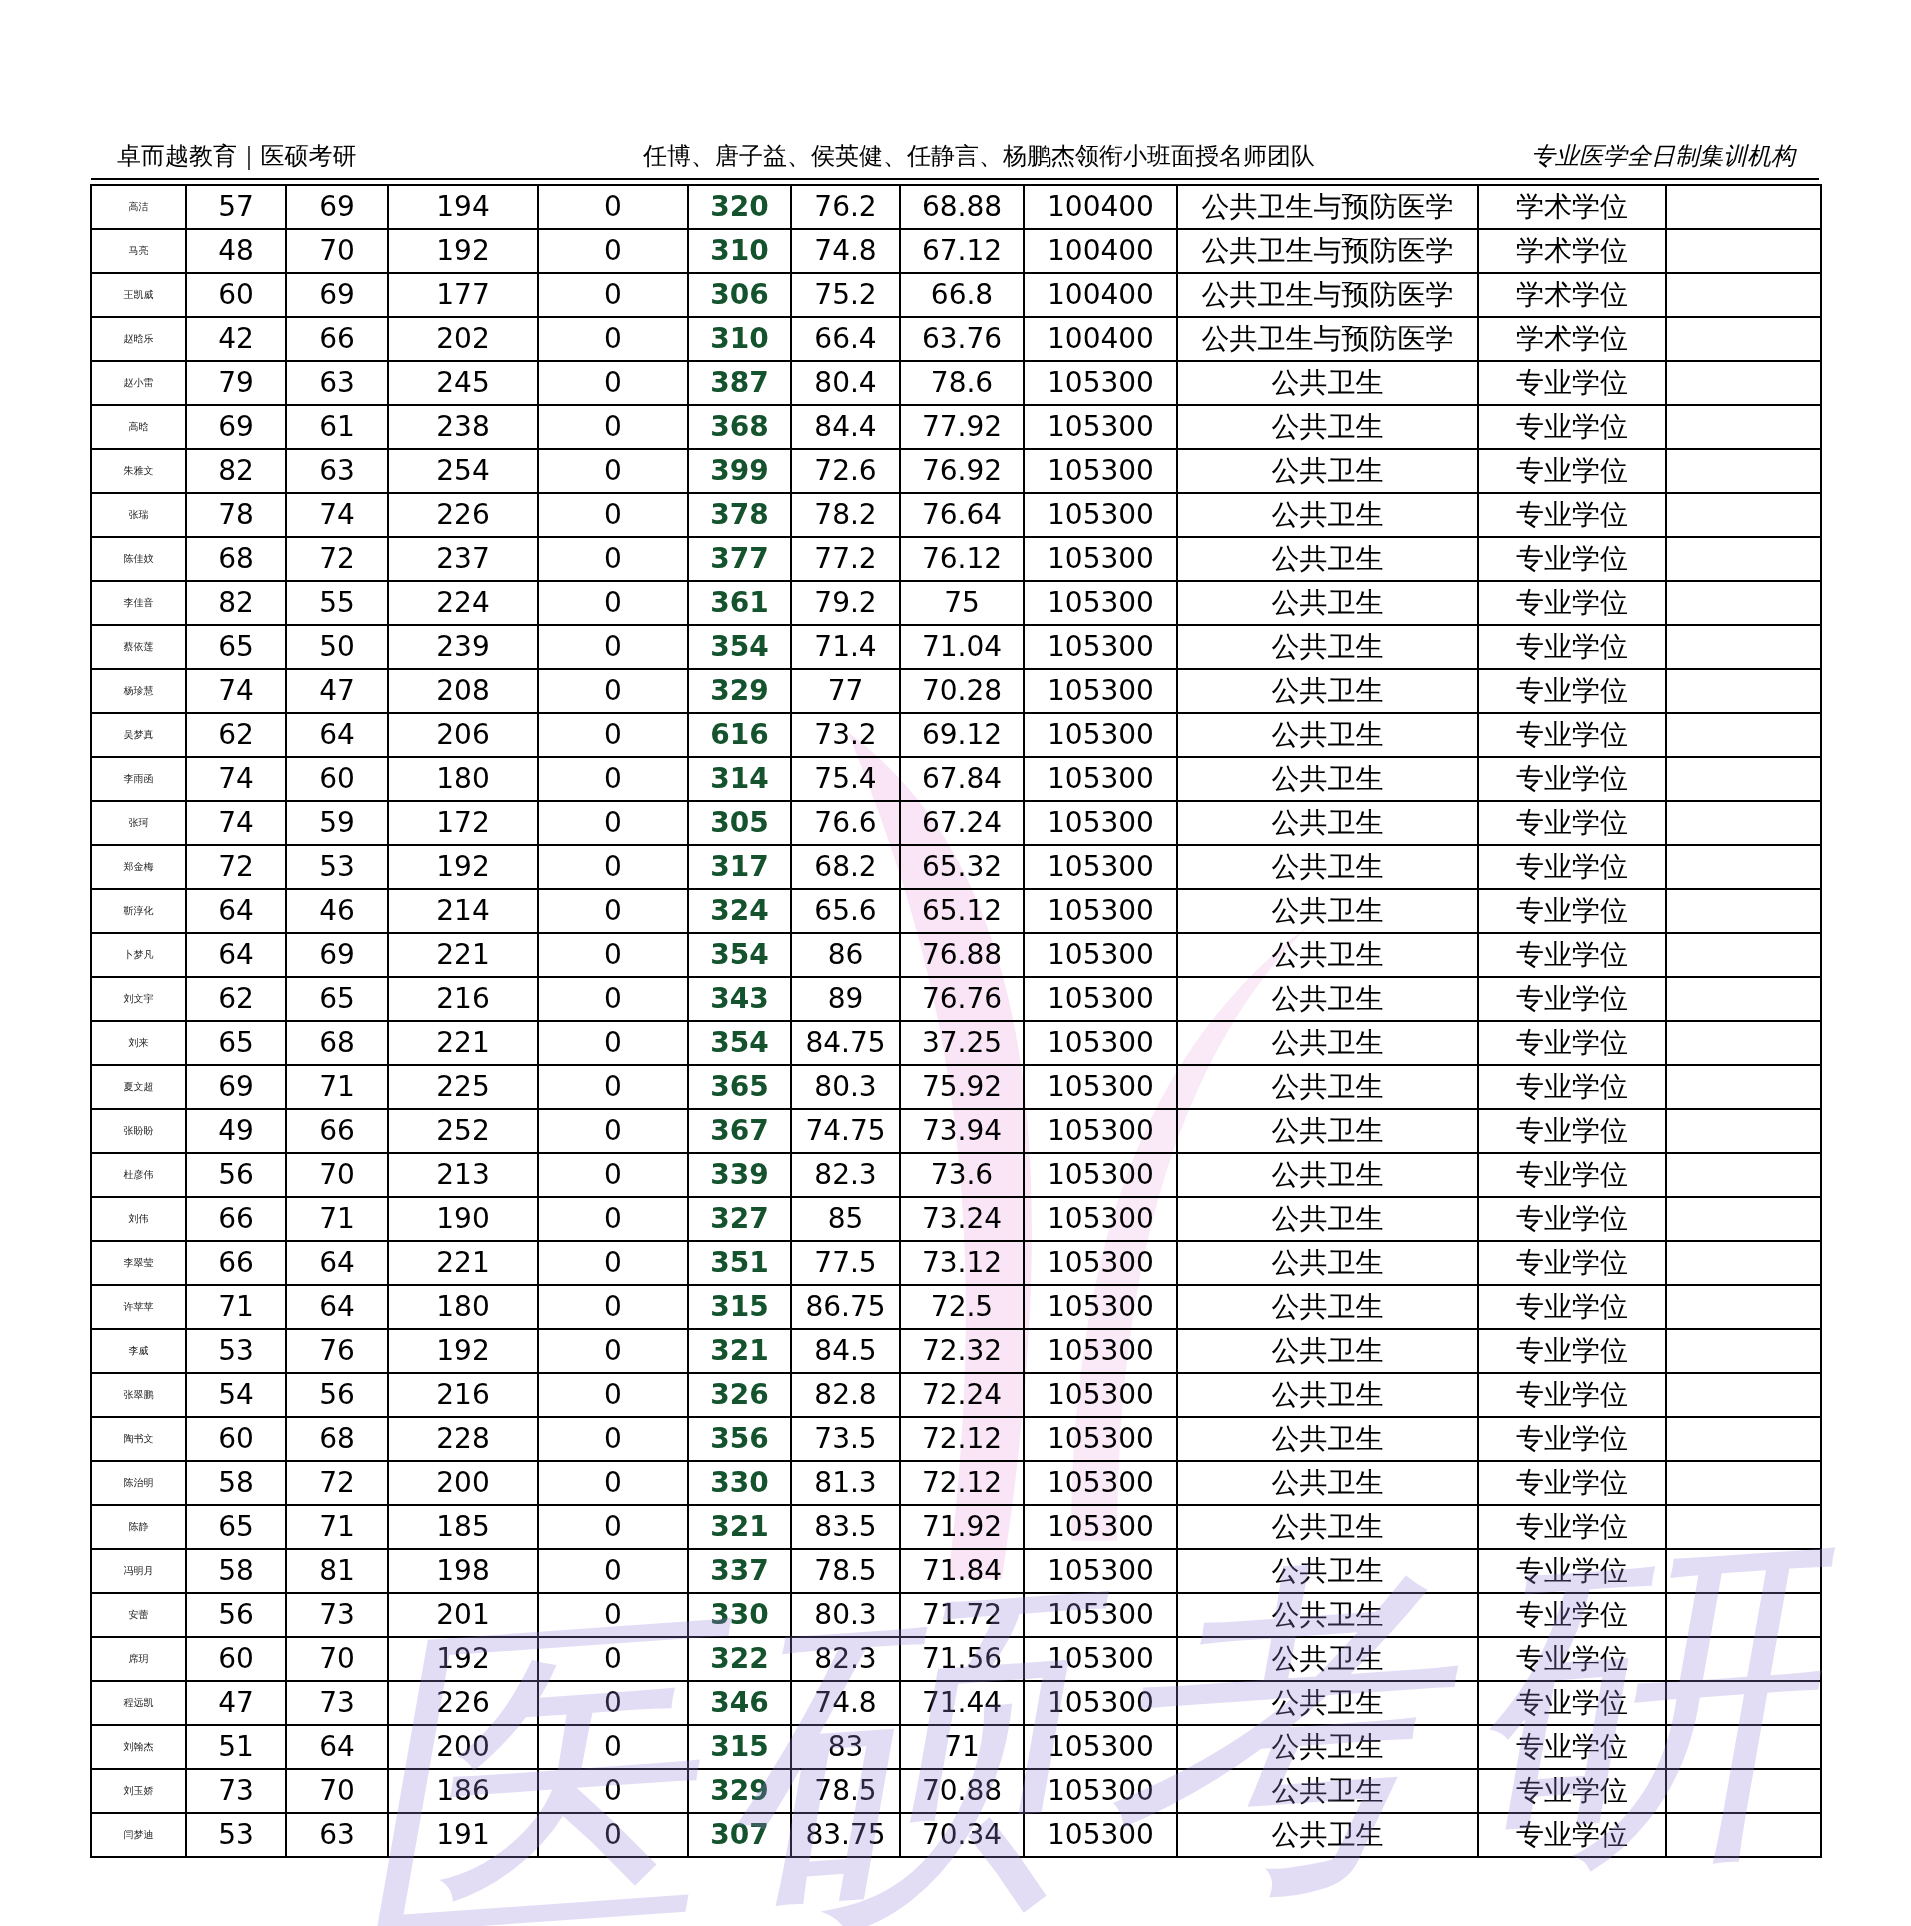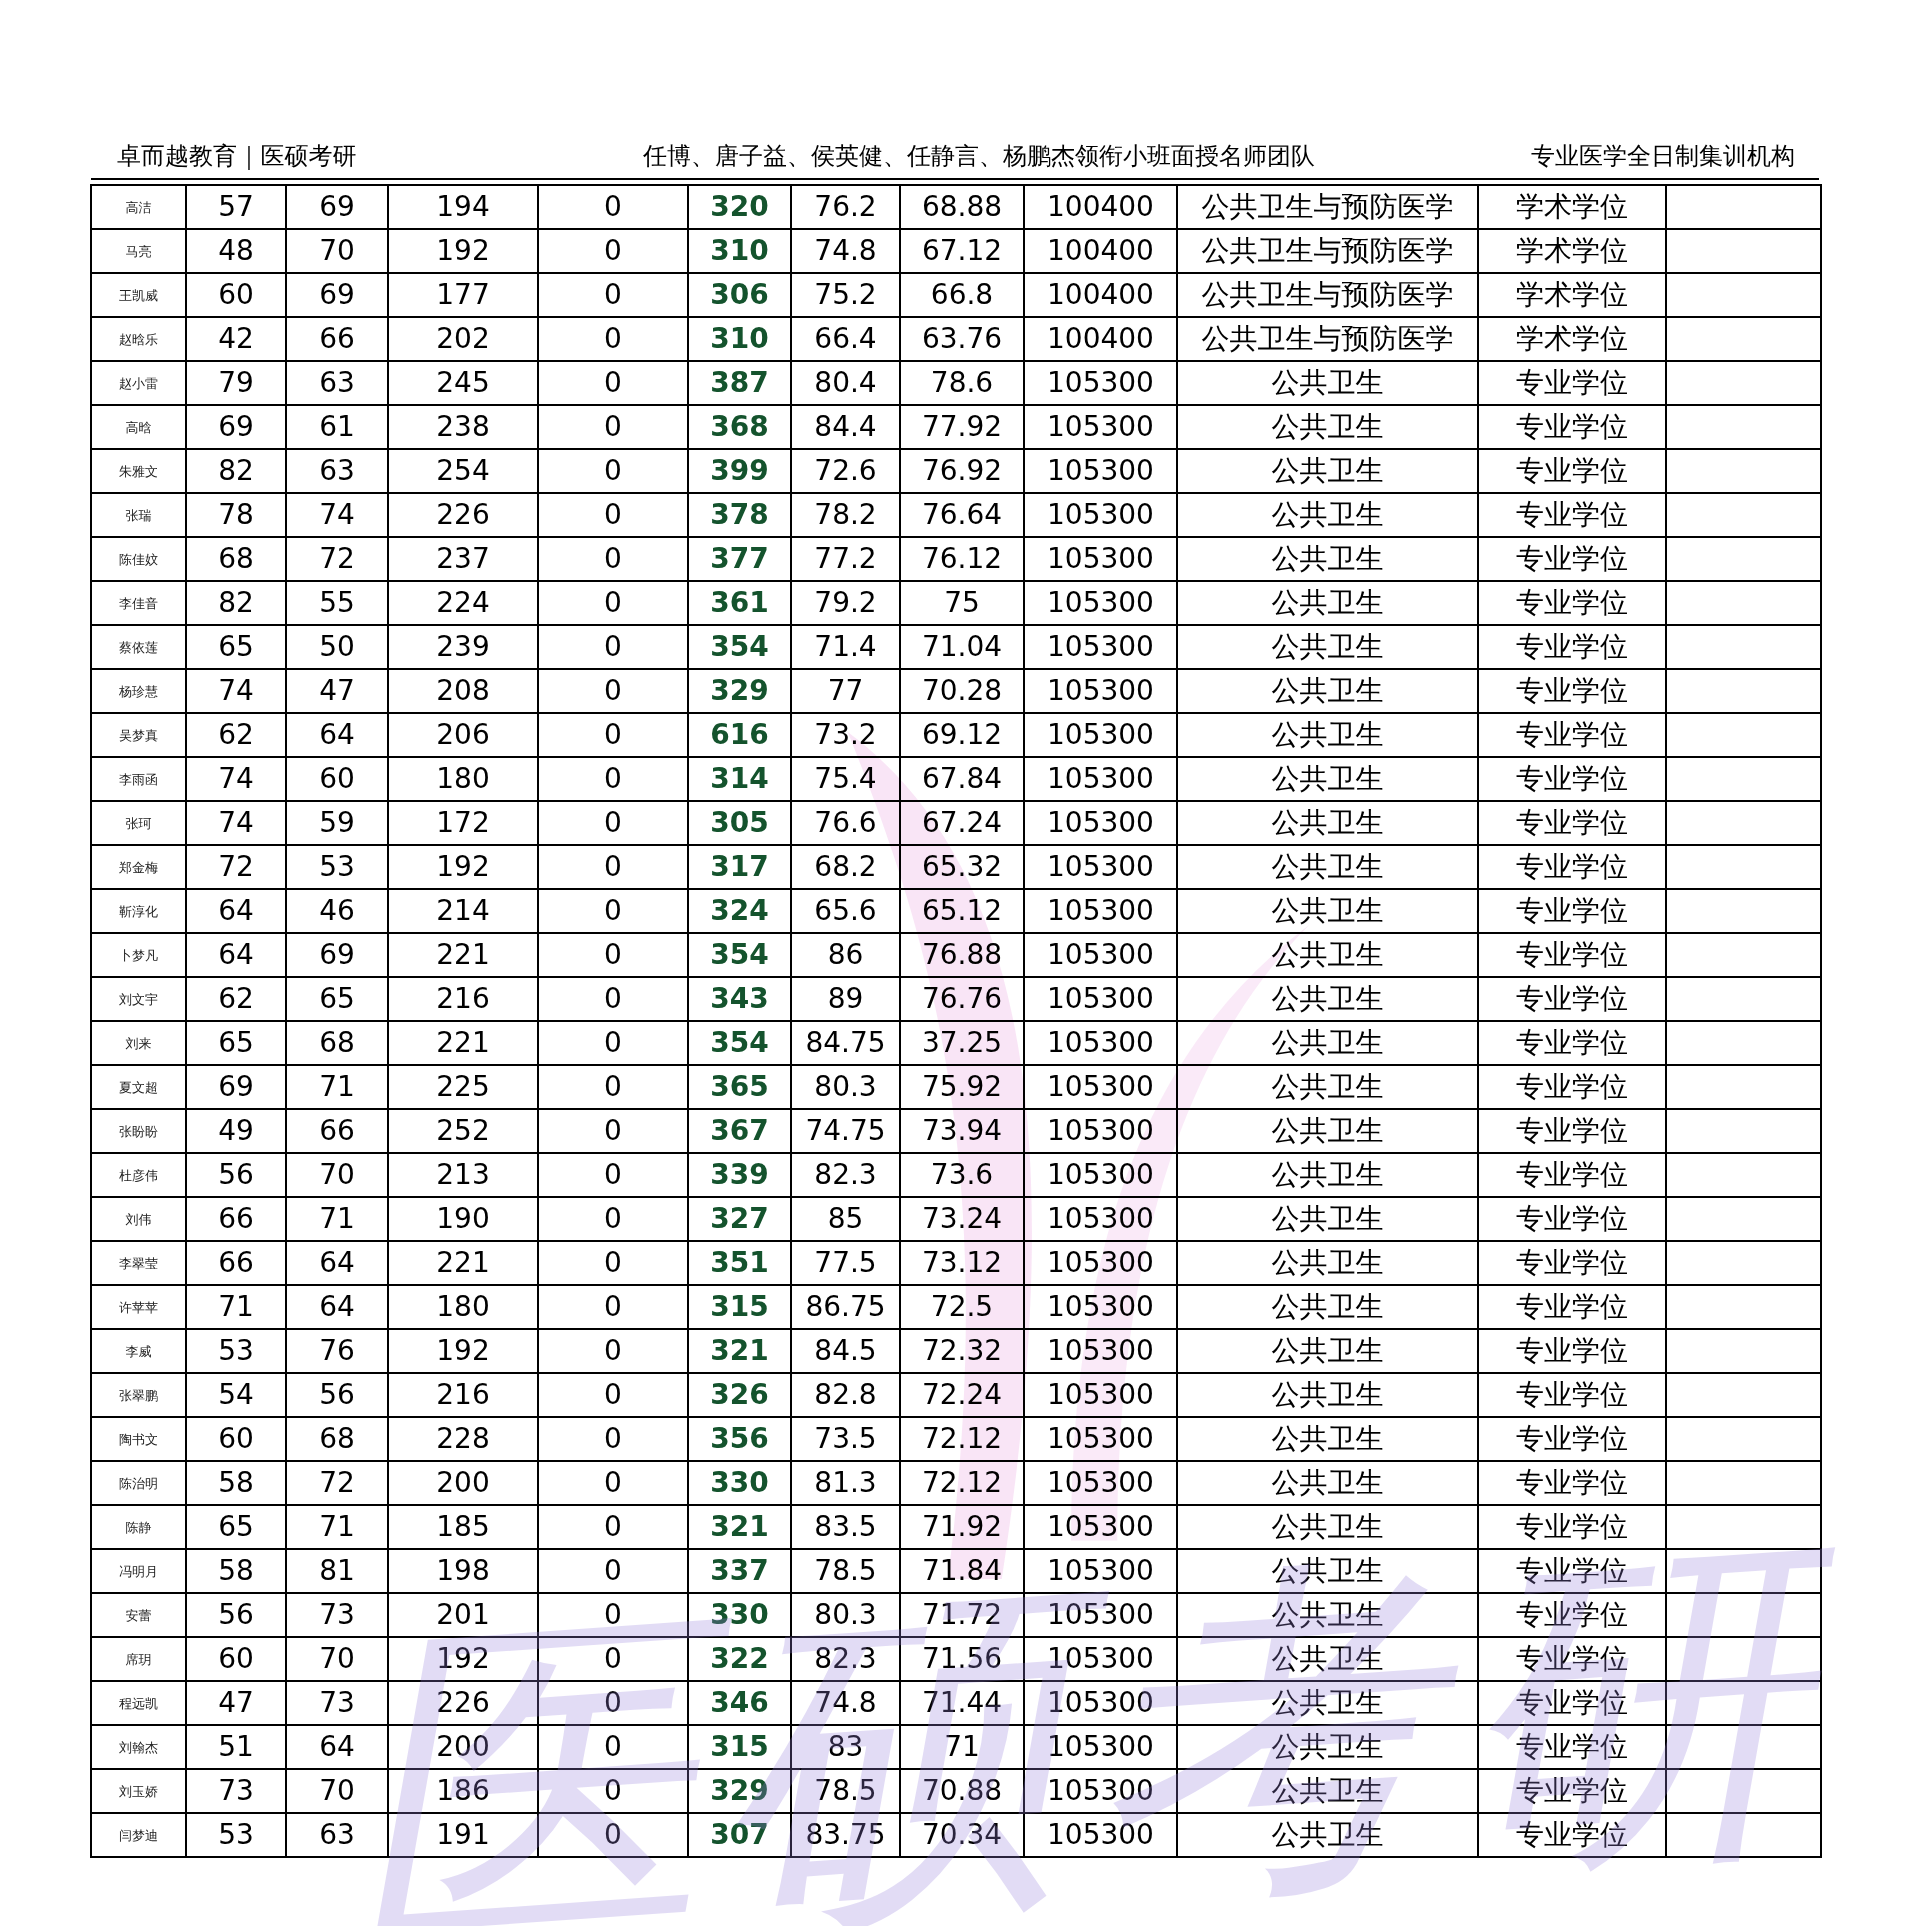--- a/index.html
+++ b/index.html
@@ -1,26 +1,26 @@
 <!DOCTYPE html>
 <html style="font-size:6.2px"><head>
 <meta charset="utf-8">
 <style>
   html, body { margin:0; padding:0; background:#ffffff; }
   body { width:1911px; height:2703px; position:relative; overflow:hidden;
          font-family:"DejaVu Sans","Liberation Sans",sans-serif; color:#000; }
   .hdr { position:absolute; top:141px; font-size:24px; line-height:31px; white-space:nowrap; }
   .hdr-left { left:117px;font-family:Liberation Serif, serif; }
   .hdr-center { left:595px;margin-left:48px; }
-  .hdr-right { right:116px; }
+  .hdr-right { right:116px;font-style:italic; }
   .hdr-rule { position:absolute; left:91px; right:92px; top:178px; height:2.3px; background:#000; }
   table.grid { position:absolute; left:90px; top:184px; width:1729px; border-collapse:collapse; table-layout:fixed; }
   table.grid td { border:2.3px solid #000; height:42px; padding:0; text-align:center; vertical-align:middle;
                   font-size:28px; line-height:1; white-space:nowrap; overflow:hidden; }
-  table.grid td.c-name { font-size:13px; color:#222; }
+  table.grid td.c-name { font-size:10px; color:#222; }
   table.grid td.c-total { color:#14532d; font-weight:bold; }
   .watermark-big { position:absolute; left:347px; top:1572px; font-size:347px; line-height:1;
                    color:rgba(150,130,220,0.28); font-family:"DejaVu Serif",serif; font-style:italic;
                    letter-spacing:23px; pointer-events:none; white-space:nowrap; transform:rotate(-4deg); }
   .watermark-wing { position:absolute; left:732px; top:732px; width:578px; height:847px; pointer-events:none; }
 </style>
 </head>
 <body>
 
 <div class="hdr hdr-left">卓而越教育｜医硕考研</div>

